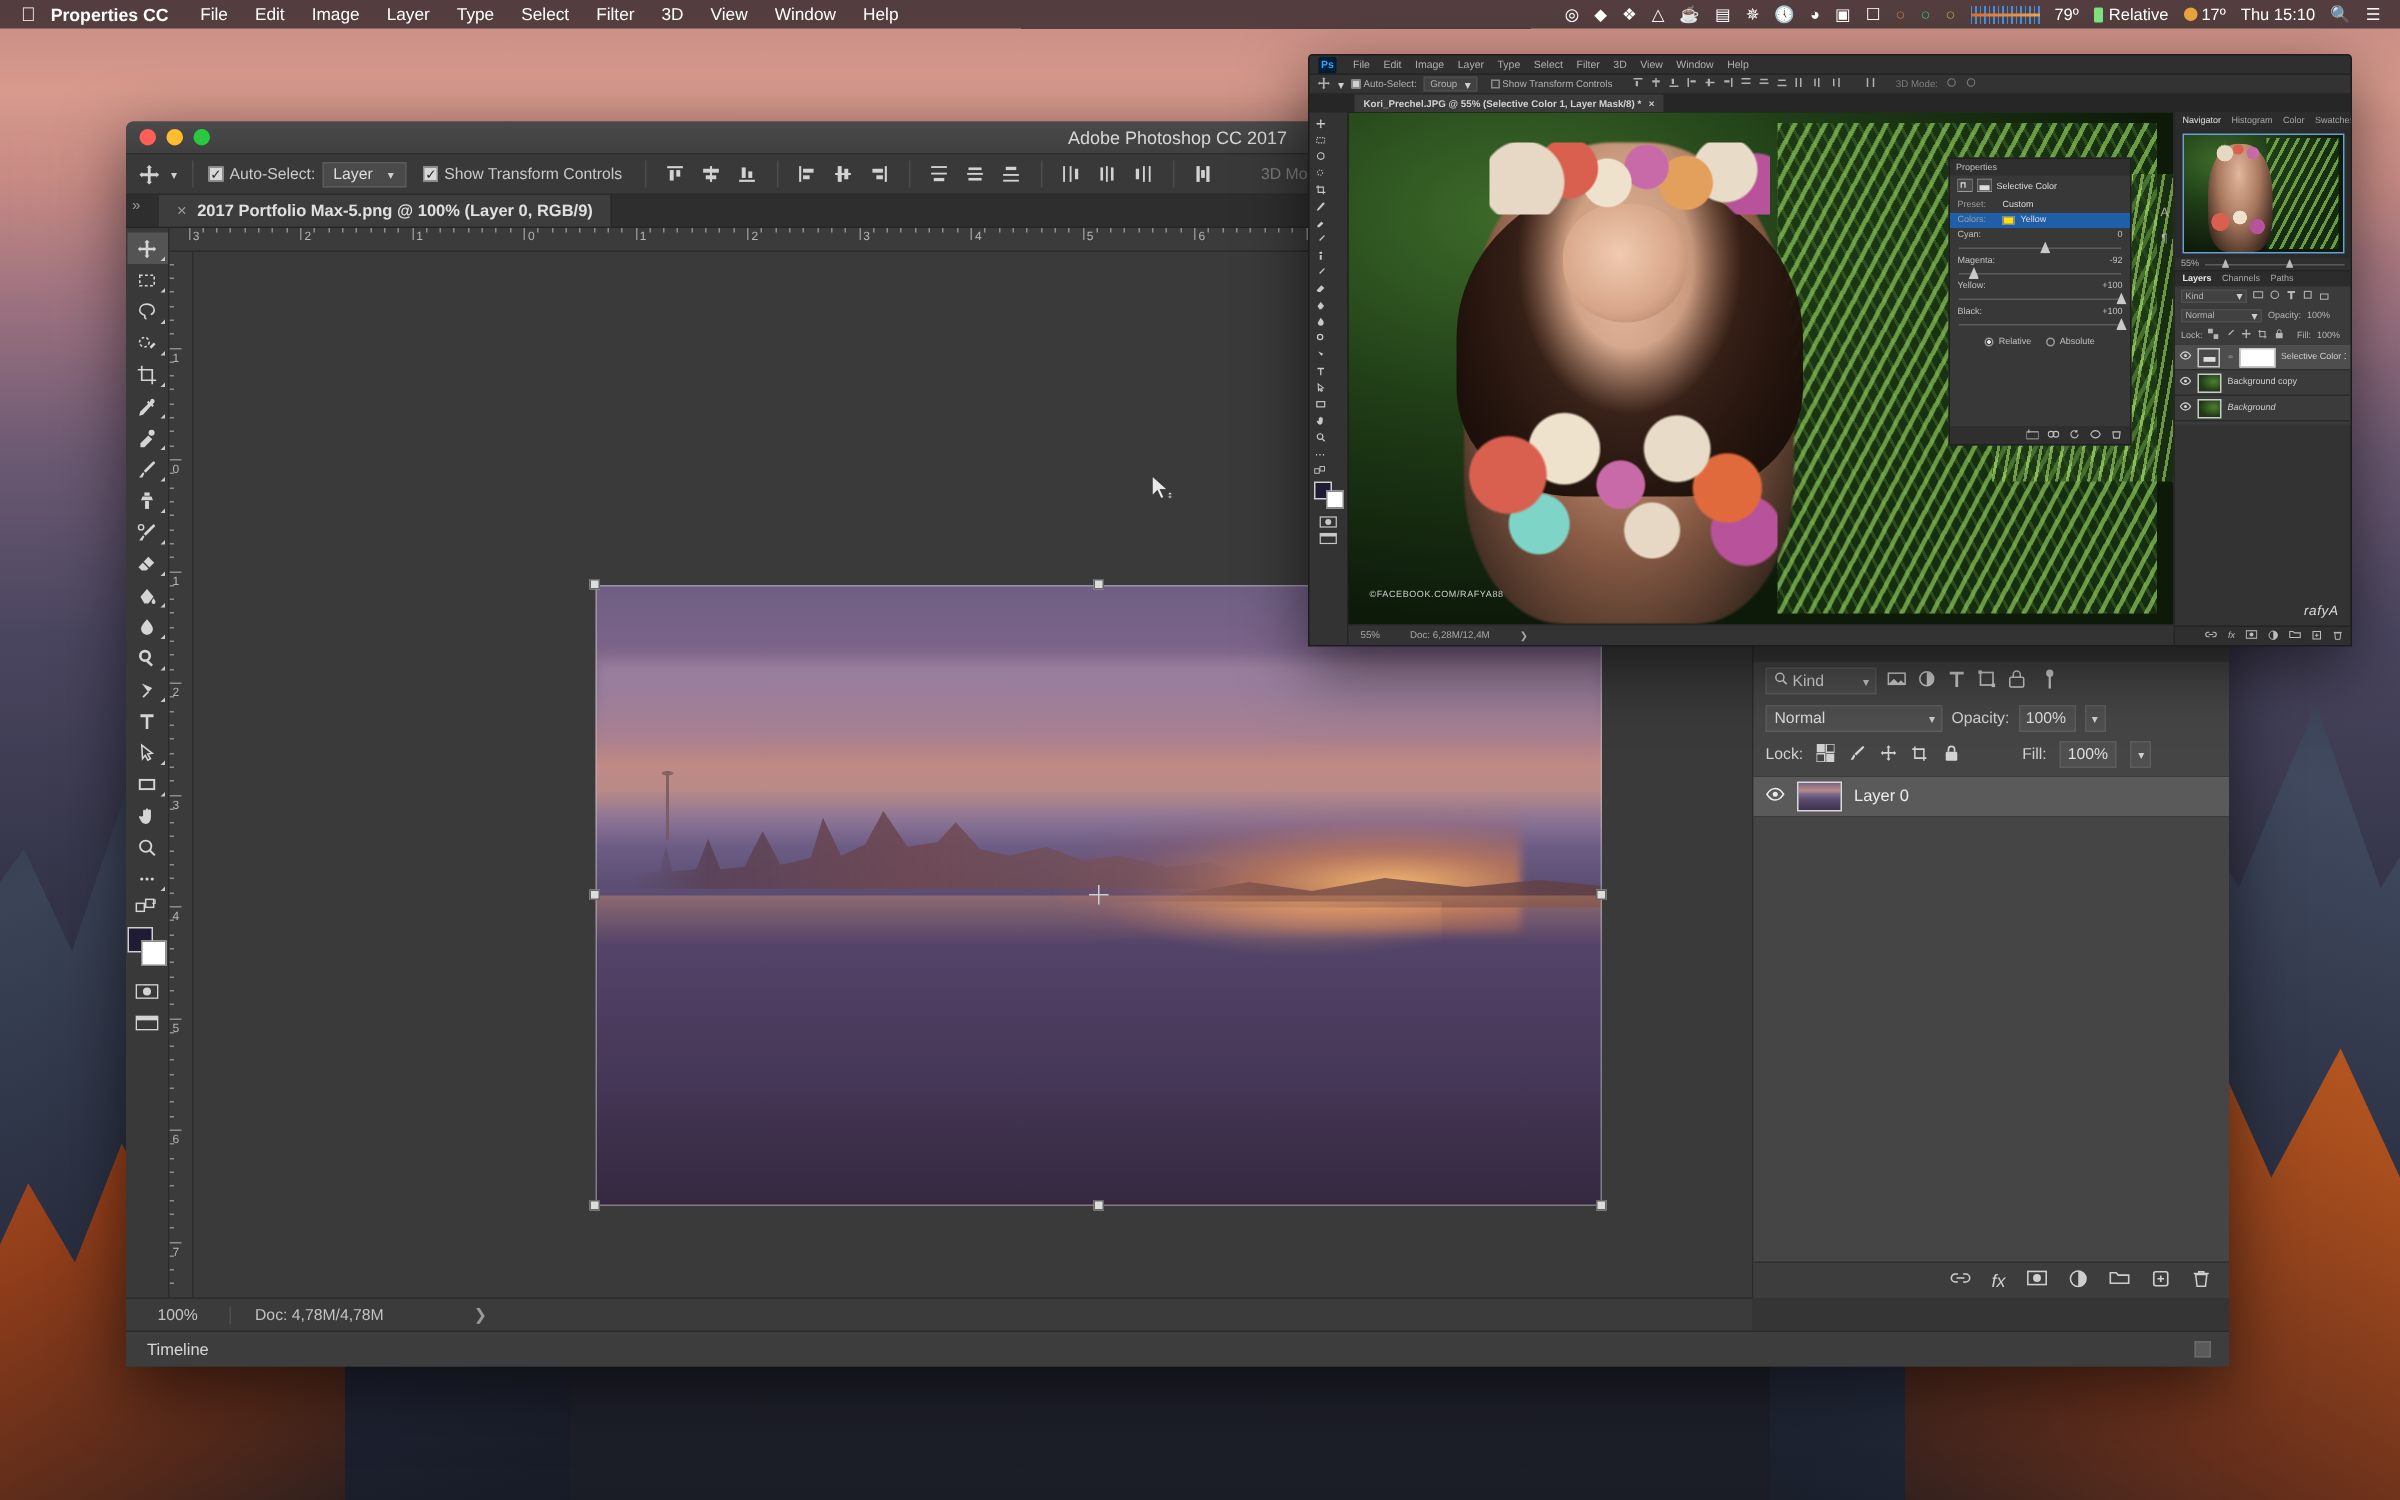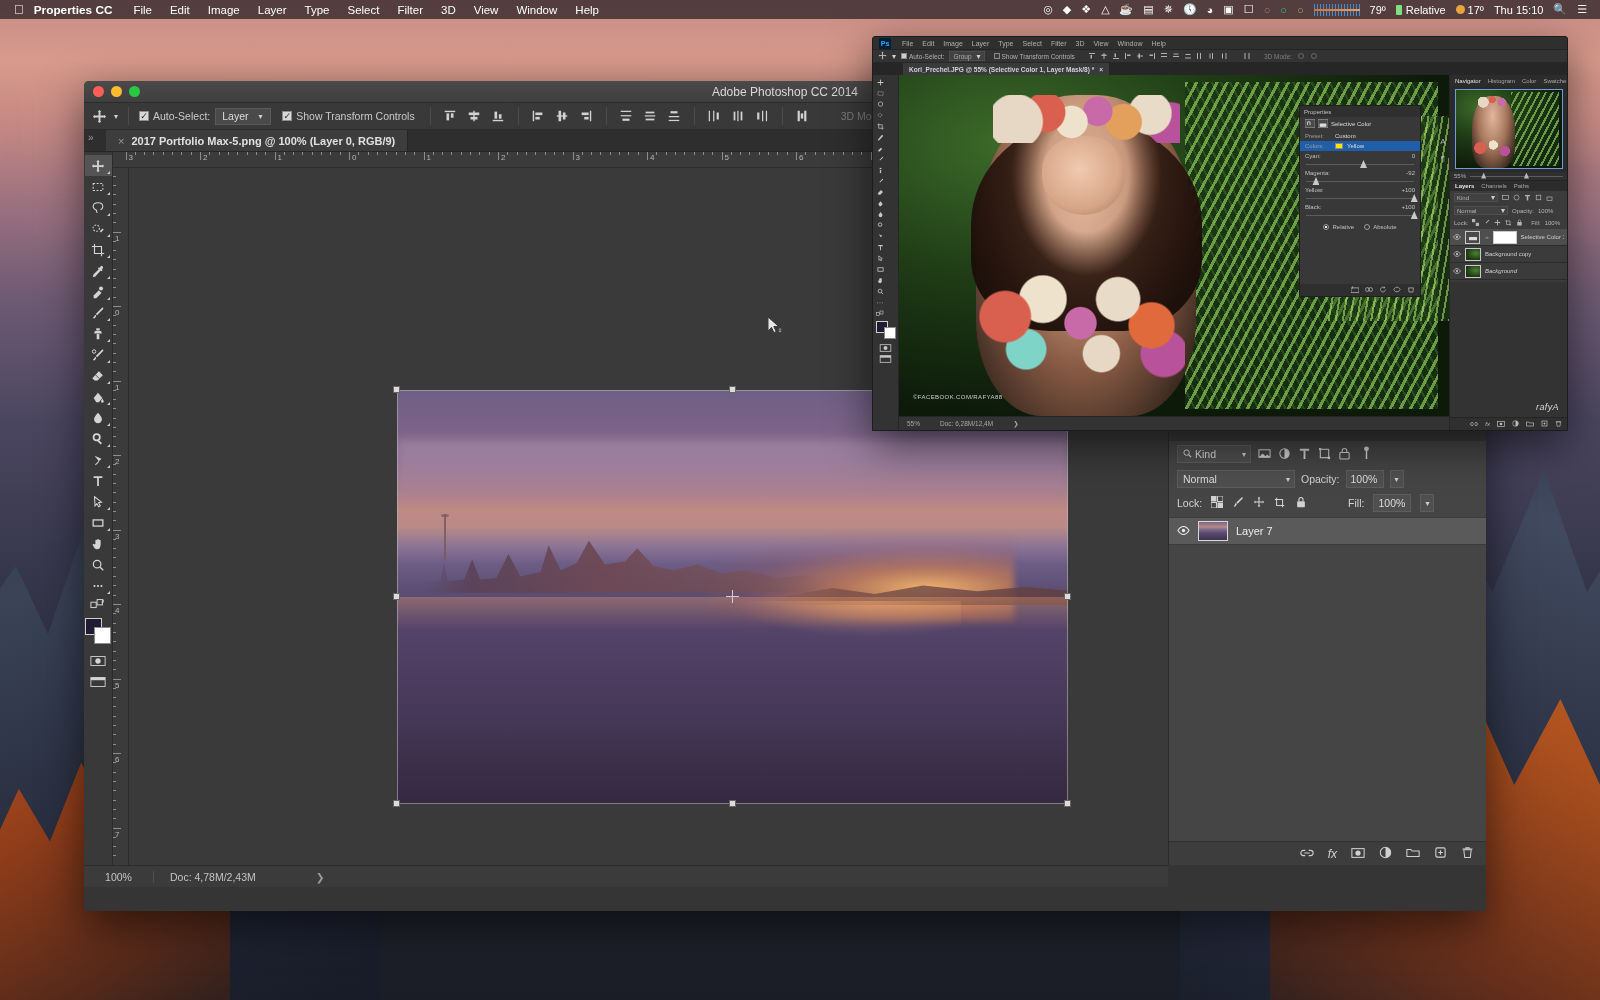--- a/index.html
+++ b/index.html
@@ -506,21 +506,21 @@
 </div>
 
 <div id="main-window" class="ps-window">
 
   <div id="main-titlebar">
     <div class="traffic">
       <span class="tl r"></span>
       <span class="tl y"></span>
       <span class="tl g"></span>
     </div>
-    <div id="main-title">Adobe Photoshop CC 2014</div>
+    <div id="main-title">Adobe Photoshop CC 2017</div>
   </div>
 
   <div id="options-bar">
     <span class="ob-ico">
       <svg width="15" height="15" viewBox="0 0 16 16">
           <path d="M8 1l2 2H9v4h4V6l2 2-2 2V9H9v4h1l-2 2-2-2h1V9H3v1L1 8l2-2v1h4V3H6z" fill="currentColor"></path>
         </svg>
     </span>
     <span class="chev">▾</span>
     <span class="ob-sep"></span>
@@ -1293,21 +1293,21 @@
             <span class="chev">▾</span>
           </span>
       </div>
 
       <div class="layer-row">
         <span><svg width="13" height="11" viewBox="0 0 14 10">
               <path d="M7 .8C3.6.8 1 5 1 5s2.6 4.2 6 4.2S13 5 13 5 10.4.8 7 .8z" fill="none" stroke="currentColor" stroke-width="1.1"></path>
               <circle cx="7" cy="5" r="1.8" fill="currentColor"></circle>
             </svg></span>
         <span class="lthumb"></span>
-        <span>Layer 7</span>
+        <span>Layer 0</span>
       </div>
 
       <div class="layer-bottom">
         <span><svg width="14" height="12" viewBox="0 0 16 12">
               <path d="M6 3H4a3 3 0 000 6h2M10 3h2a3 3 0 010 6h-2M5 6h6" fill="none" stroke="currentColor" stroke-width="1.2"></path>
             </svg></span>
         <span style="font-style:italic;font-size:12px">fx</span>
         <span><svg width="14" height="12" viewBox="0 0 16 12">
               <rect x="1" y="1" width="14" height="10" fill="none" stroke="currentColor" stroke-width="1.2"></rect>
               <circle cx="8" cy="6" r="3" fill="currentColor"></circle>
@@ -1326,24 +1326,28 @@
         <span><svg width="13" height="13" viewBox="0 0 14 14">
               <path d="M3 4h8l-1 8.4H4z" fill="none" stroke="currentColor" stroke-width="1.1"></path>
               <path d="M1.6 3.2h10.8M5.2 2h3.6v1.2H5.2z" stroke="currentColor" fill="none" stroke-width="1.1"></path>
             </svg></span>
       </div>
     </div>
   </div>
 
   <div id="statusbar">
     <span class="zoom">100%</span>
-    <span class="doc">Doc: 4,78M/2,43M</span>
+    <span class="doc">Doc: 4,78M/4,78M</span>
     <span class="arrow">❯</span>
   </div>
 
+  <div id="timeline-bar">
+    <span>Timeline</span>
+    <span class="tlclose"></span>
+  </div>
 </div>
 
 <div id="sec-window" class="ps-window">
 
   <div id="sec-menubar">
     <span class="pslogo">Ps</span>
     <span>File</span>
     <span>Edit</span>
     <span>Image</span>
     <span>Layer</span>

